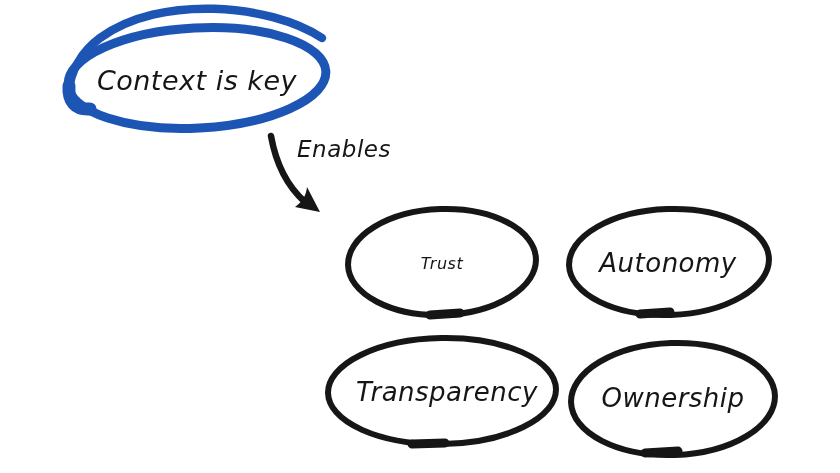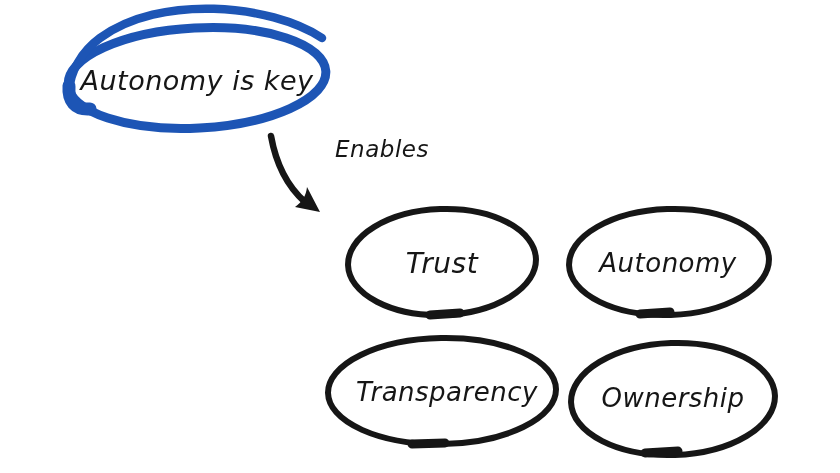--- a/index.html
+++ b/index.html
@@ -25,22 +25,22 @@
   .label {
     position: absolute;
     transform: translate(-50%, -50%);
     white-space: nowrap;
     font-style: italic;
     color: #161616;
     letter-spacing: 0.5px;
     user-select: none;
   }
   .label-context     { left: 197px; top: 80px;  font-size: 27px; }
-  .label-enables     { left: 382px; top: 149px; font-size: 23px; }
-  .label-trust       { left: 442px; top: 263px; font-size: 28px; }
+  .label-enables     { left: 344px; top: 149px; font-size: 23px; }
+  .label-trust       { left: 442px; top: 263px; font-size: 16px; }
   .label-autonomy    { left: 668px; top: 263px; font-size: 26px; }
   .label-transparency{ left: 447px; top: 392px; font-size: 26px; }
   .label-ownership   { left: 673px; top: 398px; font-size: 26px; }
 </style>
 </head>
 <body>
 
 <div class="canvas">
 
   <svg class="shape-layer" viewBox="0 0 840 473">
@@ -70,21 +70,21 @@
       <ellipse cx="442" cy="391" rx="114" ry="53" transform="rotate(-1 442 391)" fill="none" stroke-width="6" stroke-linecap="round" stroke="#161616"></ellipse>
       <path d="M 412 444 L 445 443" fill="none" stroke-width="9" stroke-linecap="round" stroke="#161616"></path>
     </g>
 
     <g>
       <ellipse cx="673" cy="399" rx="102" ry="56" transform="rotate(-2 673 399)" fill="none" stroke-width="6" stroke-linecap="round" stroke="#161616"></ellipse>
       <path d="M 645 453 L 678 451" fill="none" stroke-width="9" stroke-linecap="round" stroke="#161616"></path>
     </g>
   </svg>
 
-  <div class="label label-context">Autonomy is key</div>
+  <div class="label label-context">Context is key</div>
 
   <div class="label label-enables">Enables</div>
 
   <div class="label label-trust">Trust</div>
 
   <div class="label label-transparency">Transparency</div>
 
   <div class="label label-autonomy">Autonomy</div>
 
   <div class="label label-ownership">Ownership</div>

